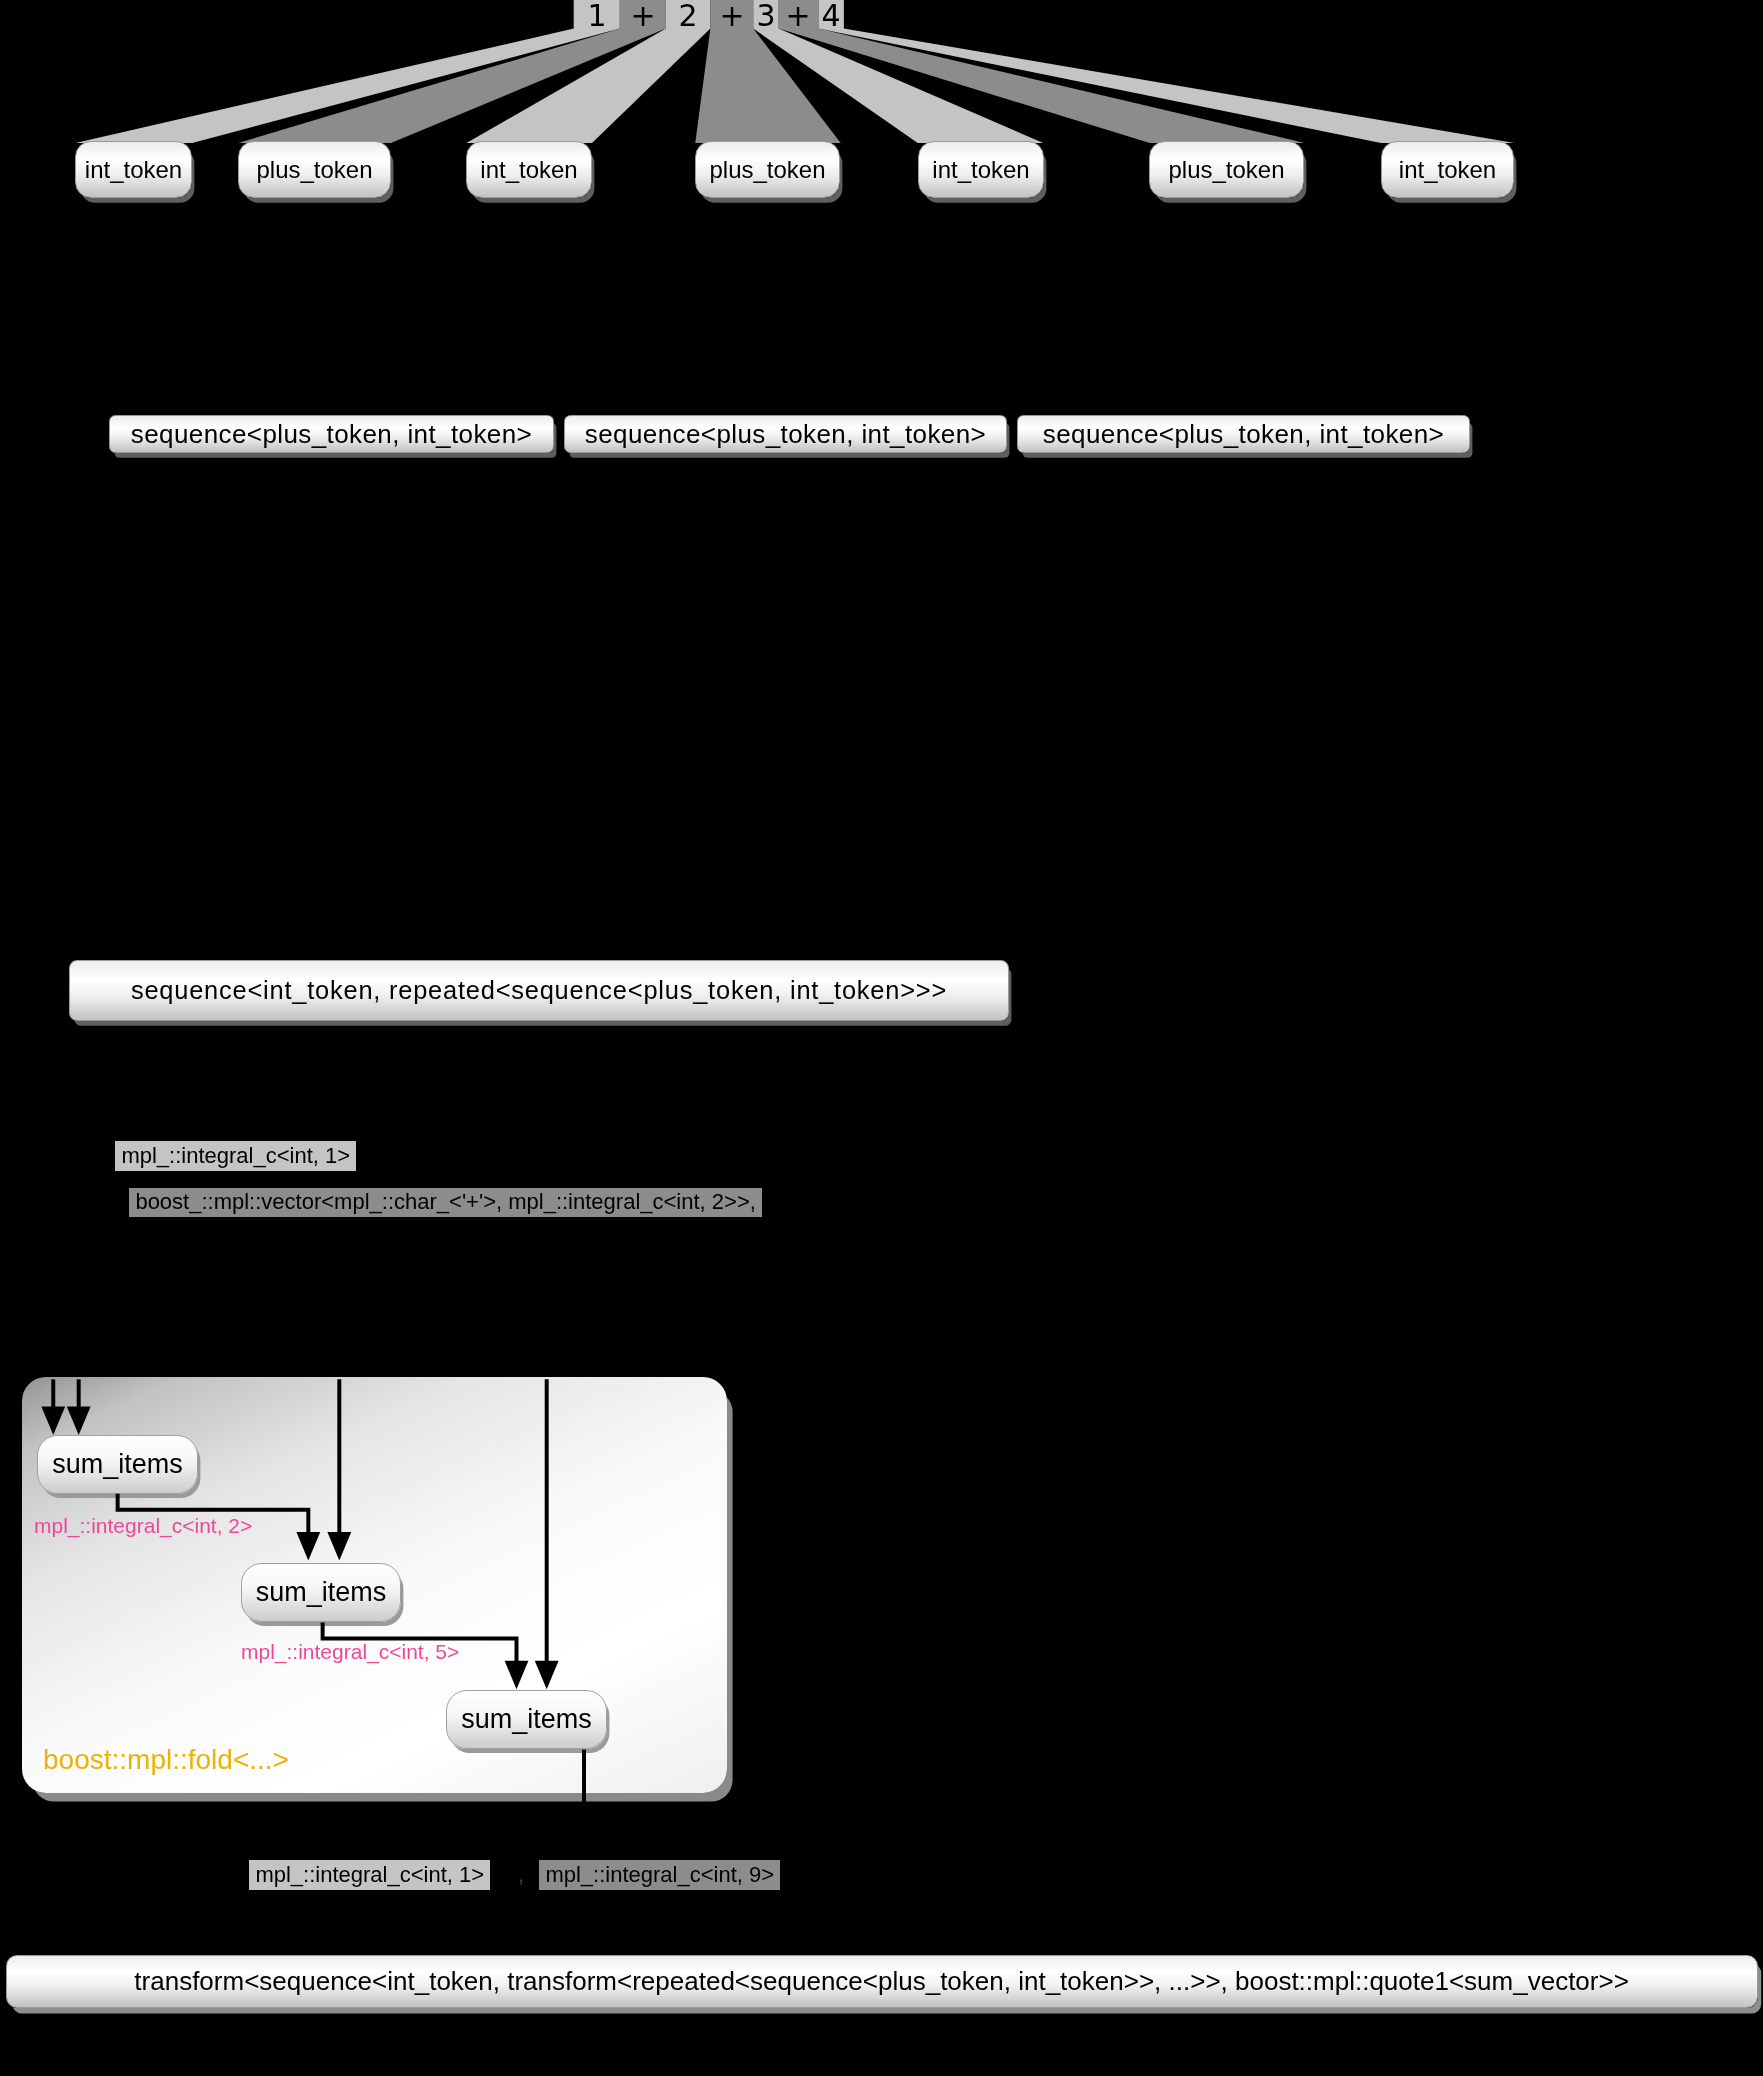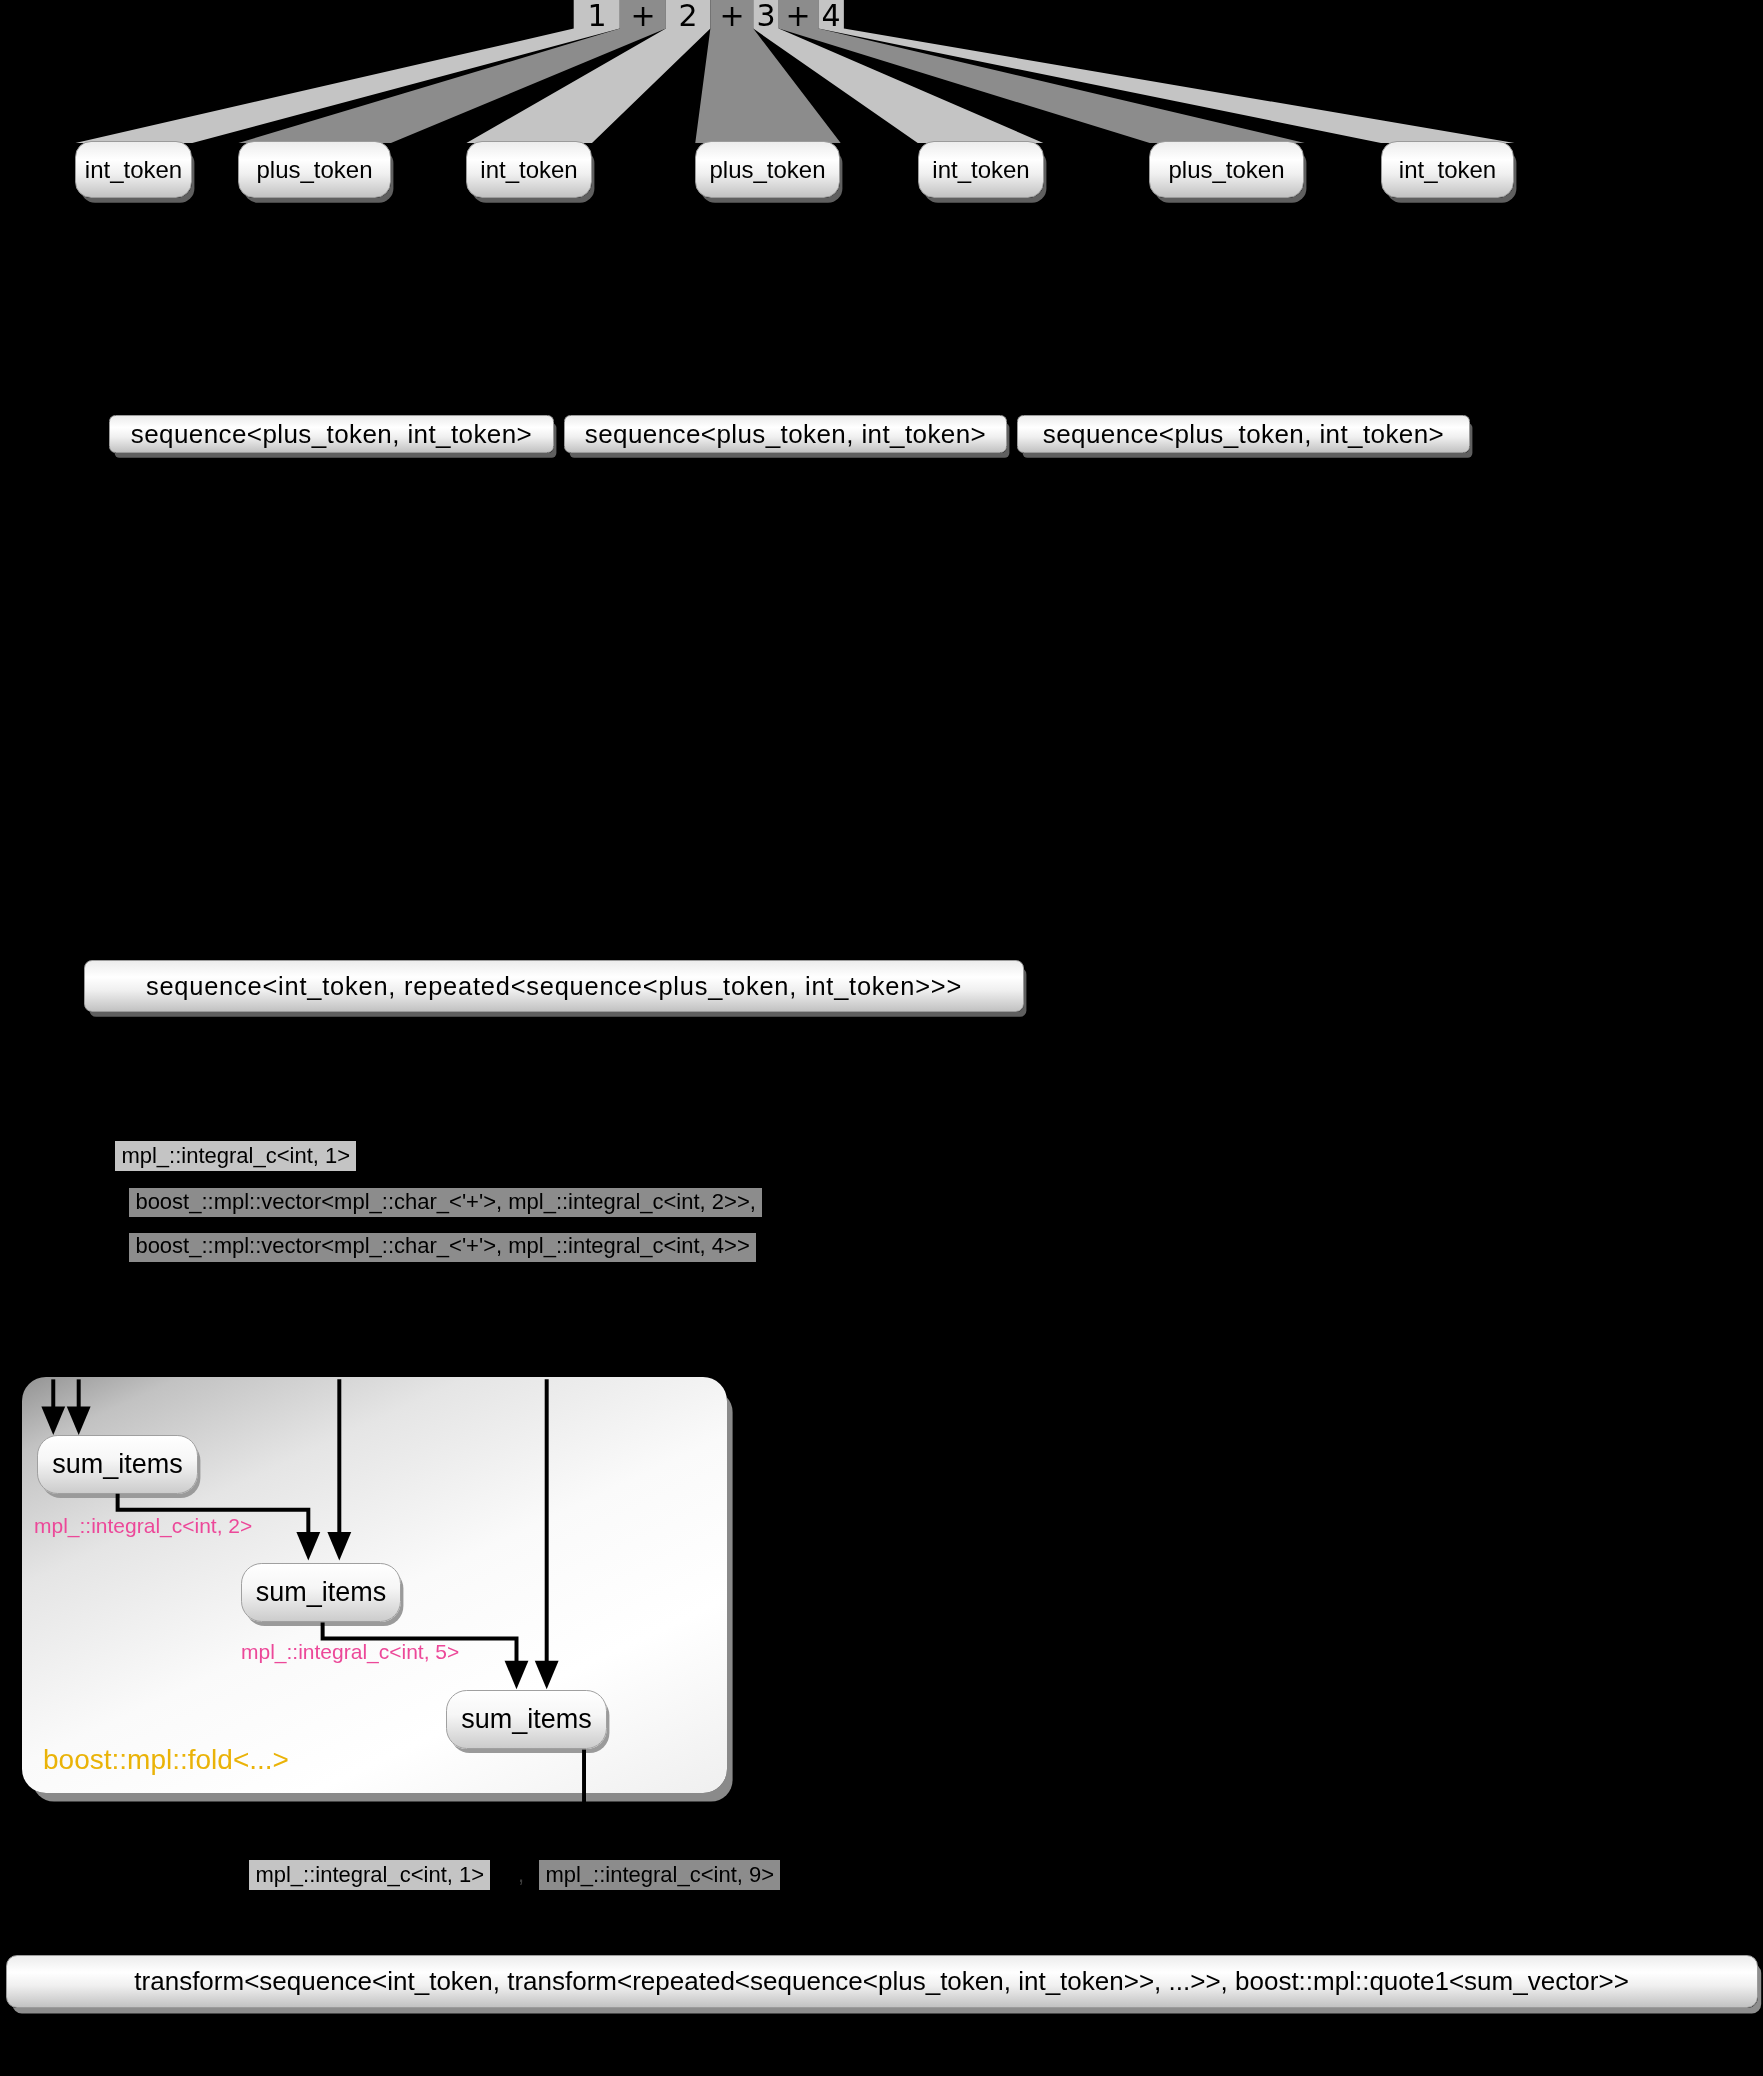--- a/index.html
+++ b/index.html
@@ -78,27 +78,26 @@
   <div class="node tok" style="left:695px;top:141px;width:145px;height:57px">plus_token</div>
   <div class="node tok" style="left:918px;top:141px;width:126px;height:57px">int_token</div>
   <div class="node tok" style="left:1149px;top:141px;width:155px;height:57px">plus_token</div>
   <div class="node tok" style="left:1381px;top:141px;width:133px;height:57px">int_token</div>
 
   <div class="node seq" style="left:109px;top:415px;width:445px;height:38px">sequence&lt;plus_token, int_token&gt;</div>
   <div class="node seq" style="left:564px;top:415px;width:443px;height:38px">sequence&lt;plus_token, int_token&gt;</div>
   <div class="node seq" style="left:1017px;top:415px;width:453px;height:38px">sequence&lt;plus_token, int_token&gt;</div>
 
 
-  <div class="node oseq" style="left:84px;top:960px;width:940px;height:52px">sequence&lt;int_token, repeated&lt;sequence&lt;plus_token, int_token&gt;&gt;&gt;</div>
+  <div class="node oseq" style="left:69px;top:960px;width:940px;height:61px">sequence&lt;int_token, repeated&lt;sequence&lt;plus_token, int_token&gt;&gt;&gt;</div>
 
   <span class="chip t-light" style="left:115px;top:1135px">mpl_::integral_c&lt;int, 1&gt;</span>
 
   <div id="vector-list">
     <span class="chip-line t-dark">boost_::mpl::vector&lt;mpl_::char_&lt;'+'&gt;, mpl_::integral_c&lt;int, 2&gt;&gt;,</span>
-    <span class="chip-line t-dark">boost_::mpl::vector&lt;mpl_::char_&lt;'+'&gt;, mpl_::integral_c&lt;int, 4&gt;&gt;</span>
   </div>
 
   <div id="fold-box"></div>
   <div class="sumnode" style="left:37px;top:1435px;width:161px;height:59px">sum_items</div>
   <div class="sumnode" style="left:241px;top:1563px;width:160px;height:59px">sum_items</div>
   <div class="sumnode" style="left:446px;top:1690px;width:161px;height:59px">sum_items</div>
   <span class="edge-label" style="left:34px;top:1514px">mpl_::integral_c&lt;int, 2&gt;</span>
   <span class="edge-label" style="left:241px;top:1640px">mpl_::integral_c&lt;int, 5&gt;</span>
   <span id="fold-title">boost::mpl::fold&lt;...&gt;</span>
 

